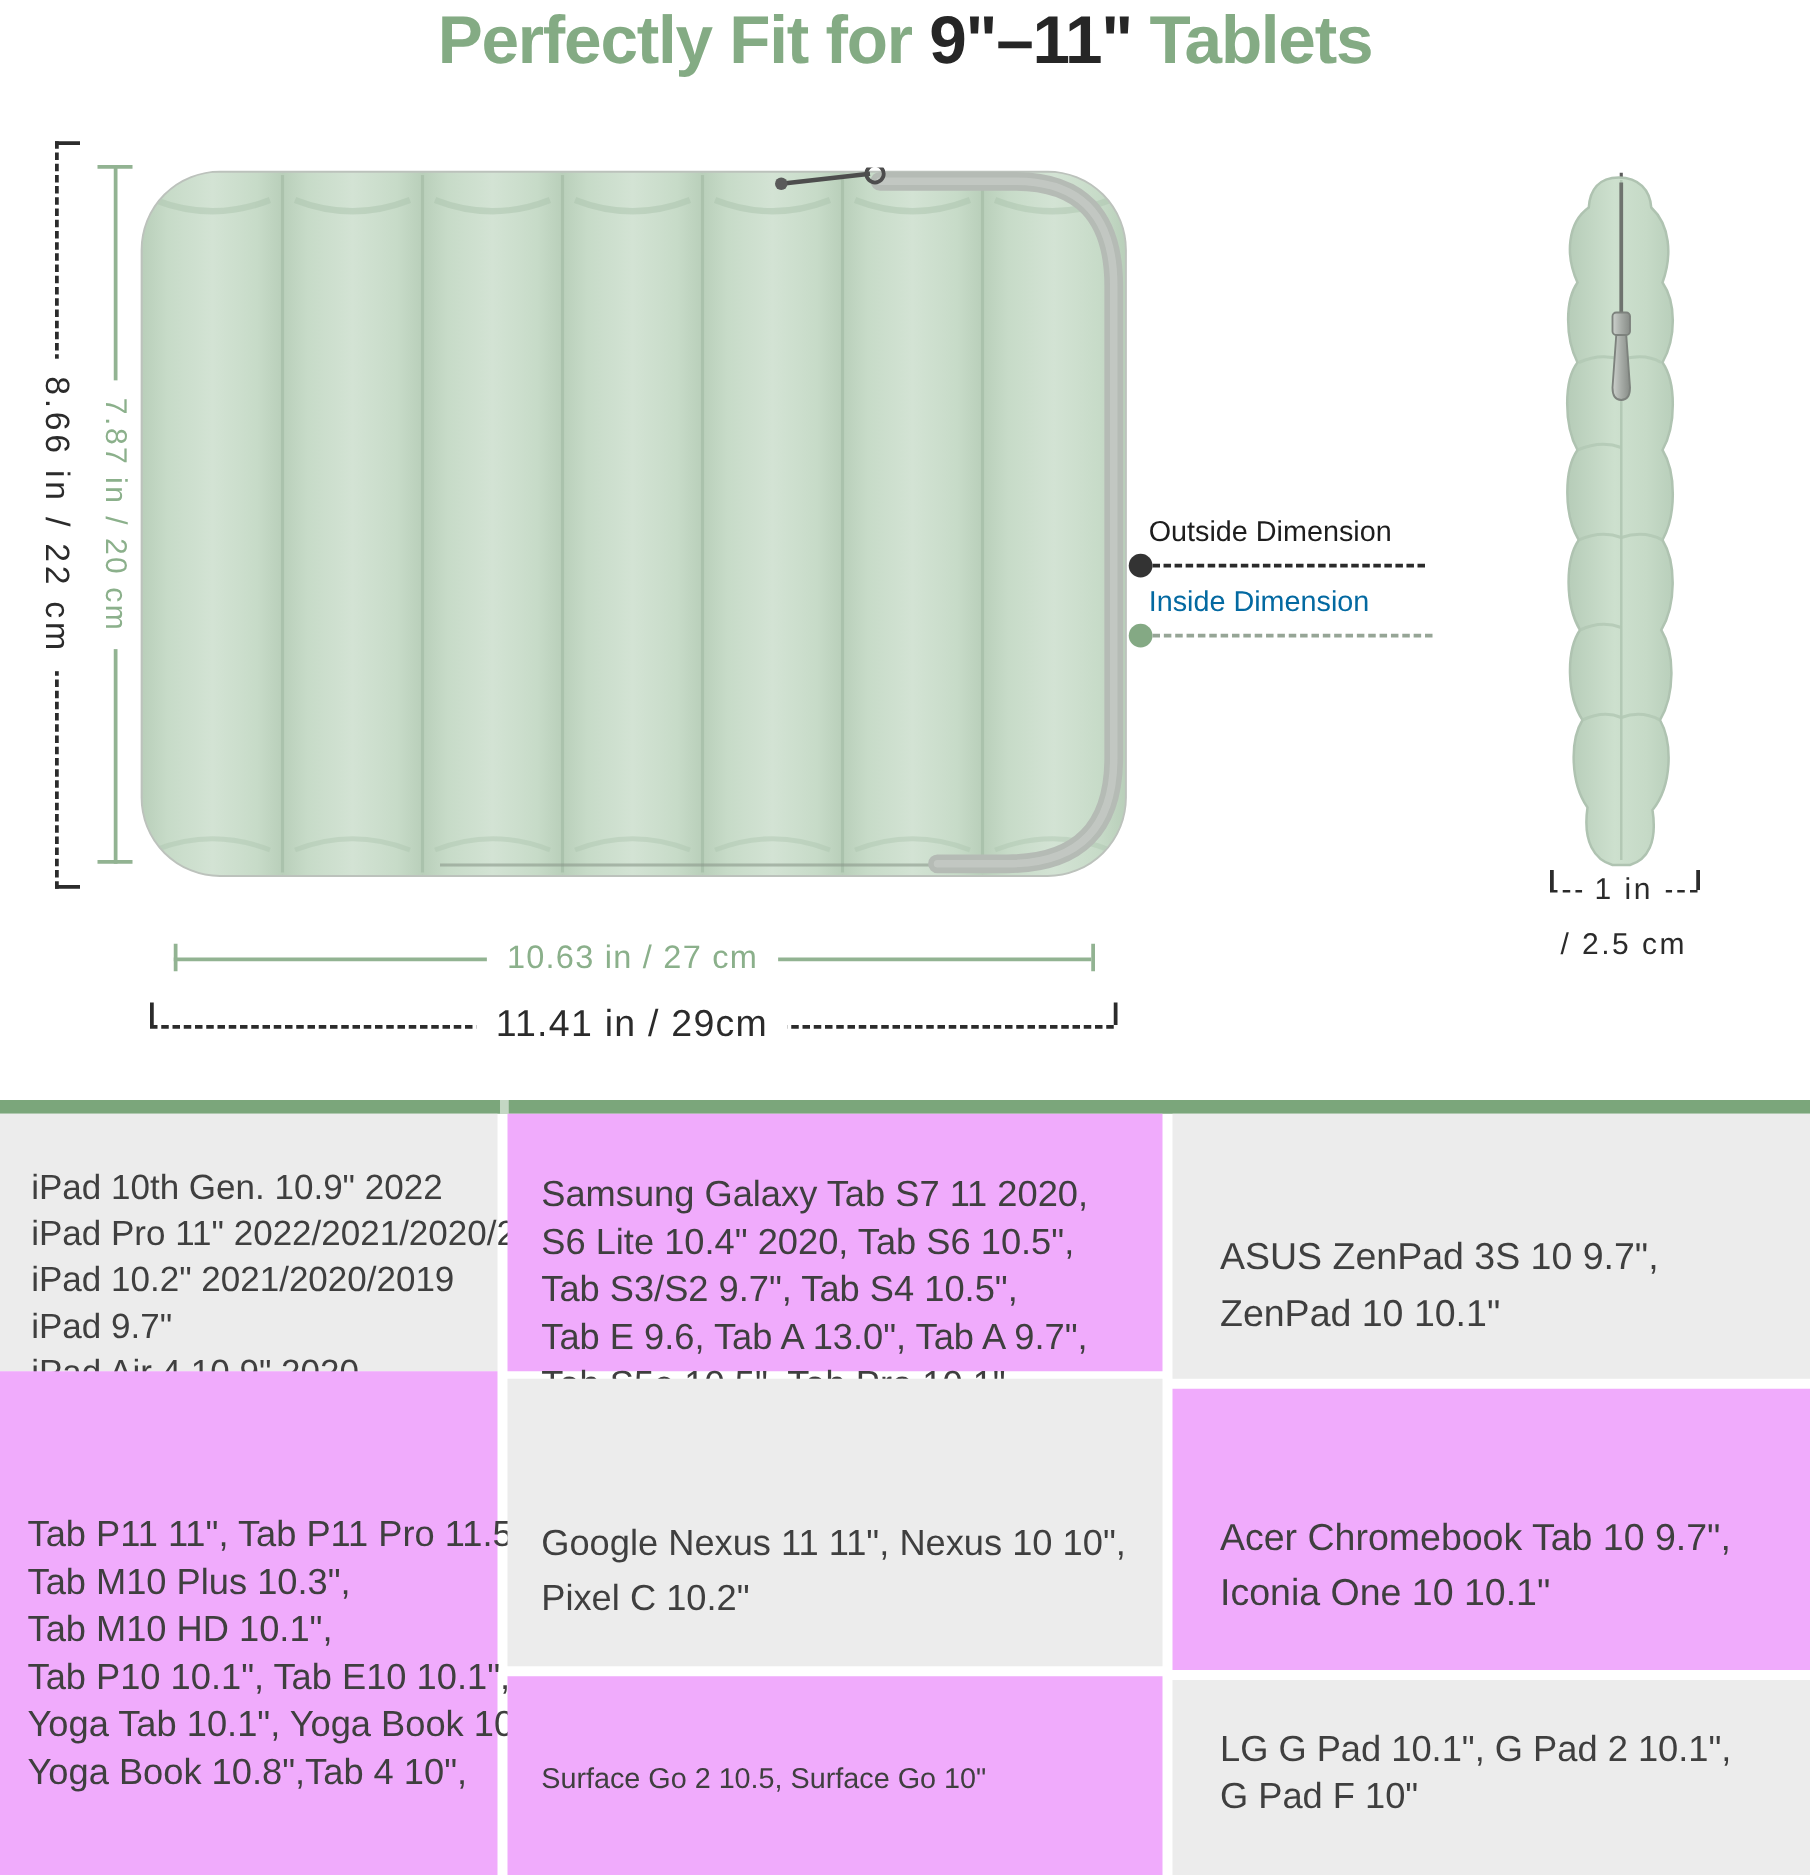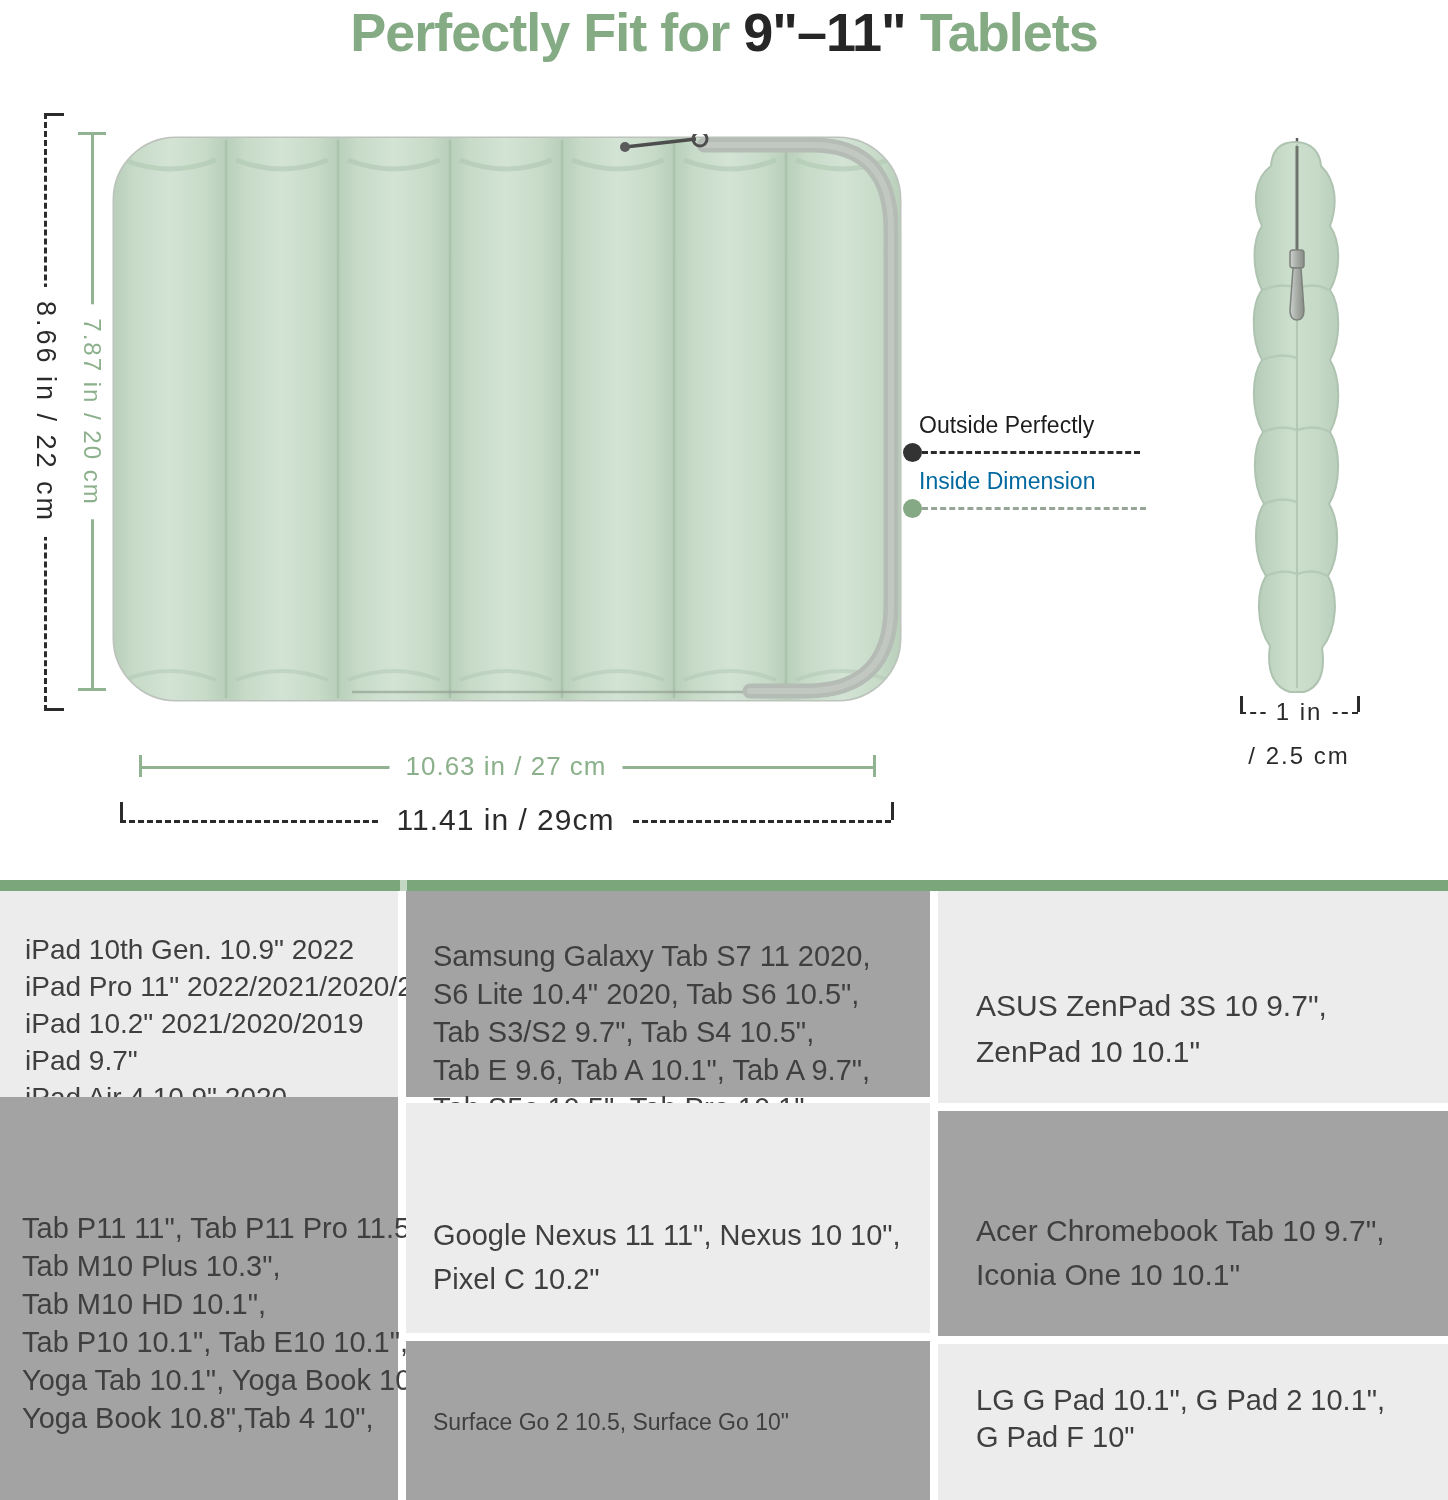--- a/index.html
+++ b/index.html
@@ -55,21 +55,21 @@
   .legend-line.out{border-top:3px dashed #2b2b2b;}
   .legend-line.in{border-top:3px dashed #96a596;}
   .legend-dot{position:absolute;width:19px;height:19px;border-radius:50%;}
   .legend-dot.out{background:#333333;}
   .legend-dot.in{background:#84a984;}
   
   .greenbar{position:absolute;left:0;width:100%;height:11px;background:#7ba67b;}
   .greenbar-seam{position:absolute;width:7px;height:11px;background:#ffffff;opacity:.55;}
   .cell{position:absolute;color:#3f3f3f;}
   .cell.gray{background:#ececec;}
-  .cell.white{background:#a3a3a3;}
+  .cell.white{background:#f0abfc;}
   .cell div{white-space:nowrap;}
 </style>
 </head>
 <body>
 
 <div id="stage">
 
   <div class="title">
     <span class="green">Perfectly Fit for </span><span class="dark">9"–11"</span><span class="green"> Tablets</span>
   </div>
@@ -161,21 +161,21 @@
     <span class="hlabel green">10.63 in / 27 cm</span>
   </div>
 
   <div class="hline" style="left:120px;top:820px;width:771px;height:3px;">
     <div class="rail-h dashed"></div>
     <div class="endtick-up" style="left:0;"></div>
     <div class="endtick-up" style="right:-3px;left:auto;"></div>
     <span class="hlabel black">11.41 in / 29cm</span>
   </div>
 
-  <div class="legend-text out" style="left:919px;top:412px;">Outside Perfectly</div>
+  <div class="legend-text out" style="left:919px;top:412px;">Outside Dimension</div>
   <div class="legend-dot out" style="left:903px;top:443px;"></div>
   <div class="legend-line out" style="left:922px;top:451px;width:218px;"></div>
 
   <div class="legend-text in" style="left:919px;top:468px;">Inside Dimension</div>
   <div class="legend-dot in" style="left:903px;top:499px;"></div>
   <div class="legend-line in" style="left:922px;top:507px;width:224px;"></div>
 
   <svg style="position:absolute;left:1245px;top:138px;" width="104" height="566" viewBox="0 0 104 566">
     <defs>
       <linearGradient id="sidegrad" x1="0" y1="0" x2="1" y2="0">
@@ -247,21 +247,21 @@
       <div>iPad 10.2" 2021/2020/2019</div>
       <div>iPad 9.7"</div>
       <div>iPad Air 4 10.9" 2020</div>
       <div>iPad Air 3 10.5" 2019</div>
     </div>
 
   <div class="cell white" style="left:406px;top:891px;width:524px;height:206px;padding:46px 0 0 27px;box-sizing:border-box;font-size:29px;line-height:38px;">
       <div>Samsung Galaxy Tab S7 11 2020,</div>
       <div>S6 Lite 10.4" 2020, Tab S6 10.5",</div>
       <div>Tab S3/S2 9.7", Tab S4 10.5",</div>
-      <div>Tab E 9.6, Tab A 10.1", Tab A 9.7",</div>
+      <div>Tab E 9.6, Tab A 13.0", Tab A 9.7",</div>
       <div>Tab S5e 10.5", Tab Pro 10.1",</div>
       <div>Tab 2 10.1", Tab Note 10.1"</div>
     </div>
 
   <div class="cell gray" style="left:938px;top:891px;width:510px;height:212px;padding:92px 0 0 38px;box-sizing:border-box;font-size:30px;line-height:46px;">
       <div>ASUS ZenPad 3S 10 9.7",</div>
       <div>ZenPad 10 10.1"</div>
     </div>
 
   <div class="cell white" style="left:0;top:1097px;width:398px;height:403px;padding:112px 0 0 22px;box-sizing:border-box;font-size:29px;line-height:38px;">

